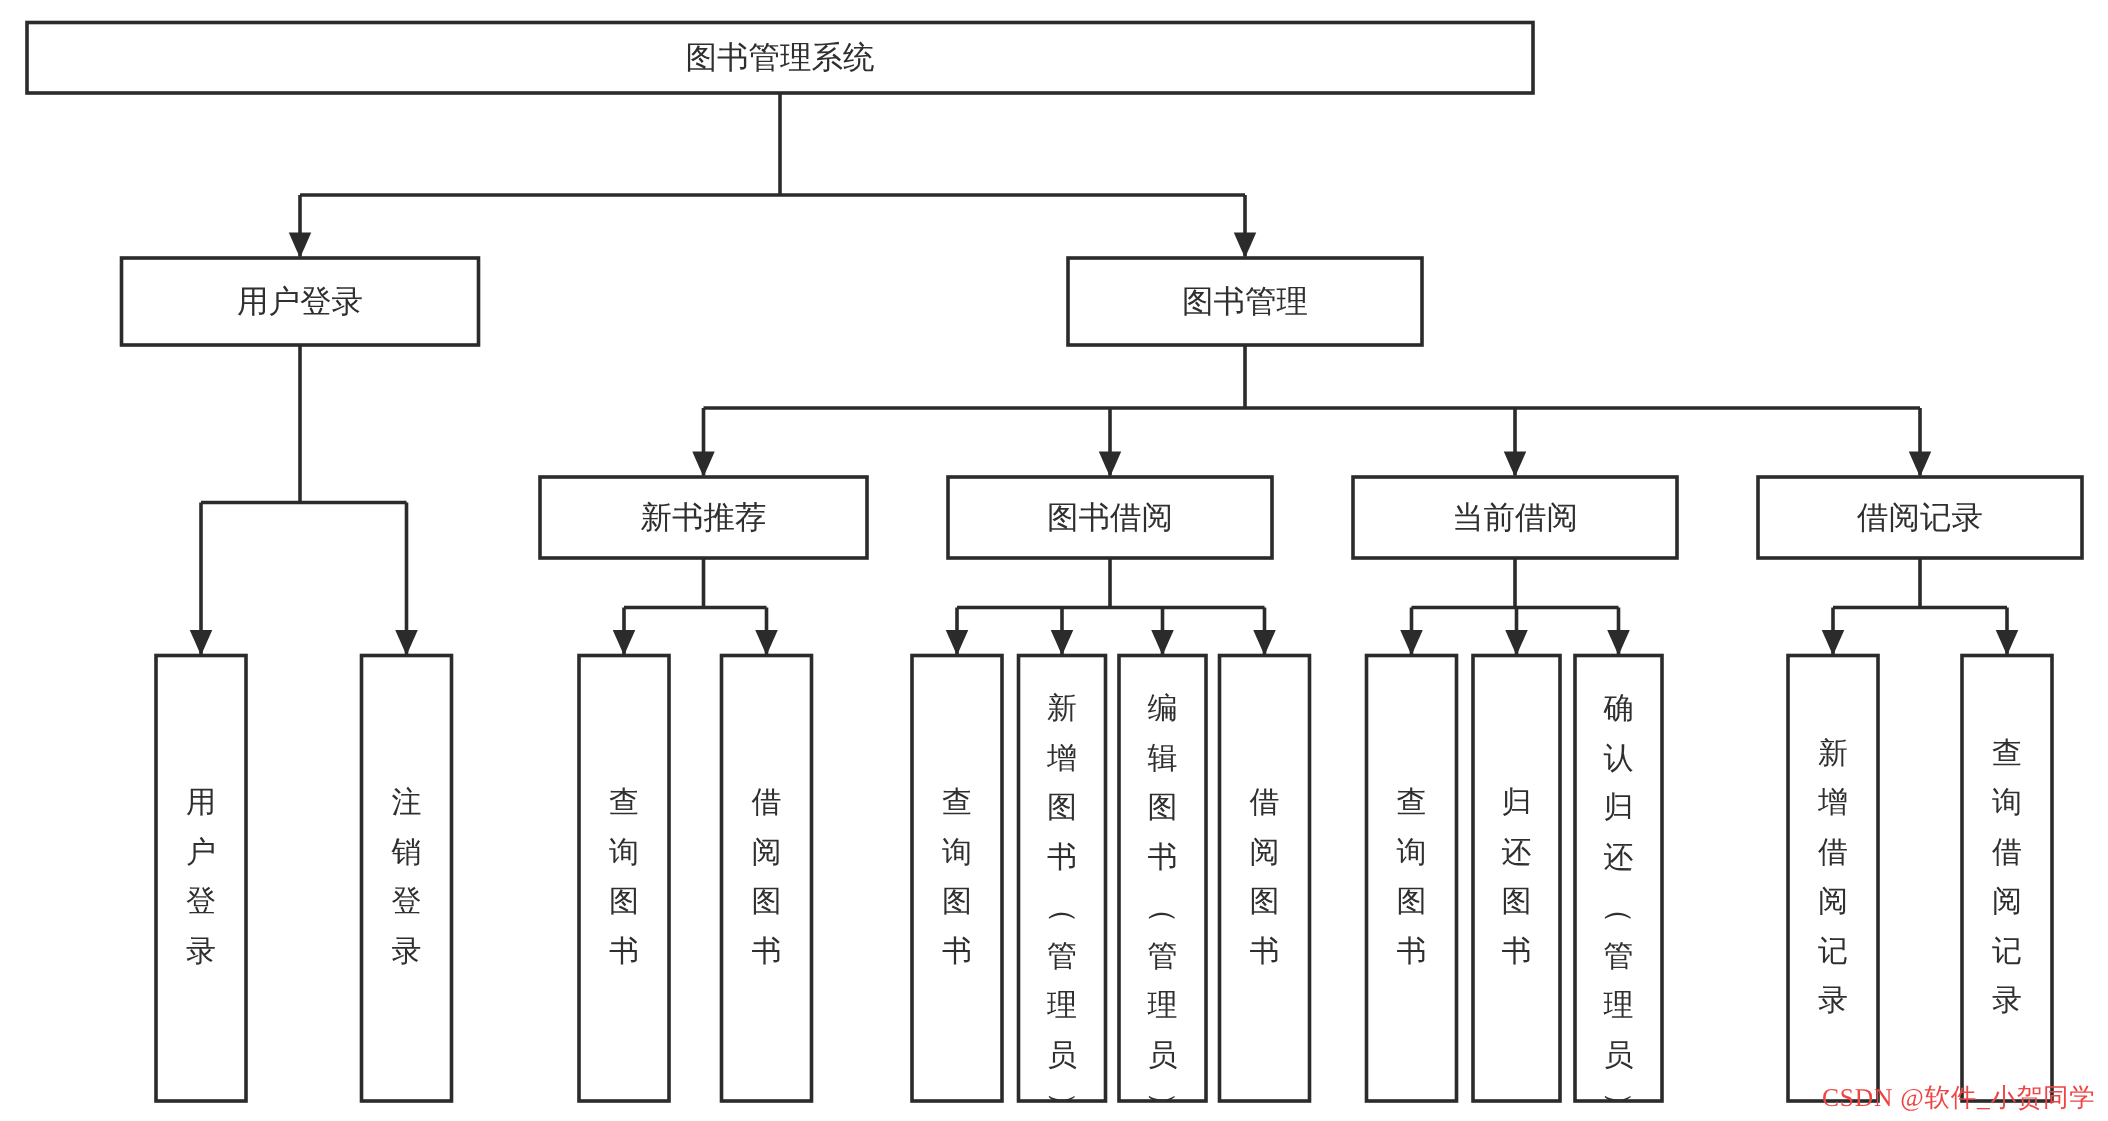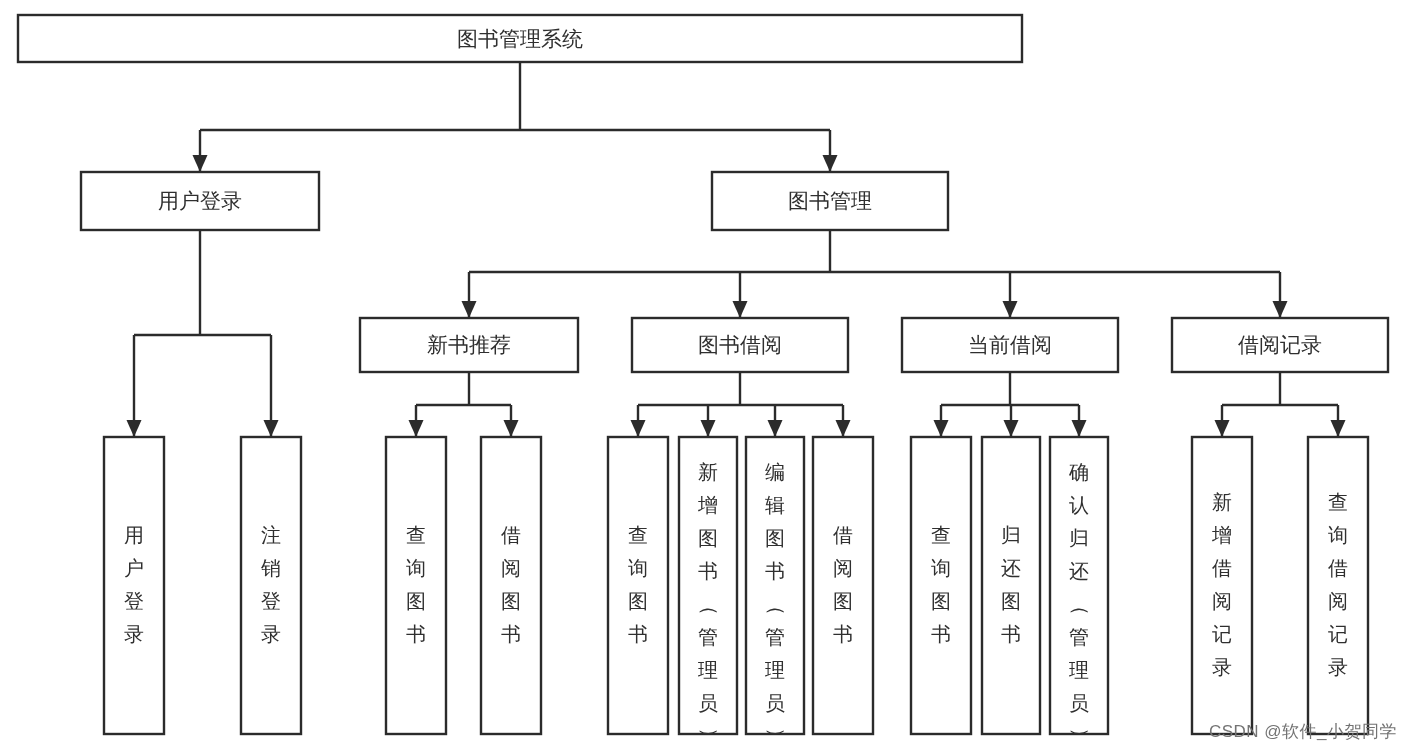--- a/index.html
+++ b/index.html
@@ -50,23 +50,23 @@
     text-anchor: middle;
     dominant-baseline: middle;
   }
   text.node-label.vertical-label {
     font-size: 20px;
   }
   .watermark {
     position: absolute;
     right: 8px;
     bottom: 4px;
-    font-family: Liberation Sans, sans-serif;
+    font-family: Liberation Serif, serif;
     font-size: 17px;
-    color: #737373;
+    color: #ef4444;
     letter-spacing: 0.5px;
     white-space: nowrap;
     user-select: none;
   }
 </style>
 </head>
 <body>
 
 <div id="diagram-root">
   <svg class="diagram-canvas" viewBox="0 0 1405 747" xmlns="http://www.w3.org/2000/svg">

